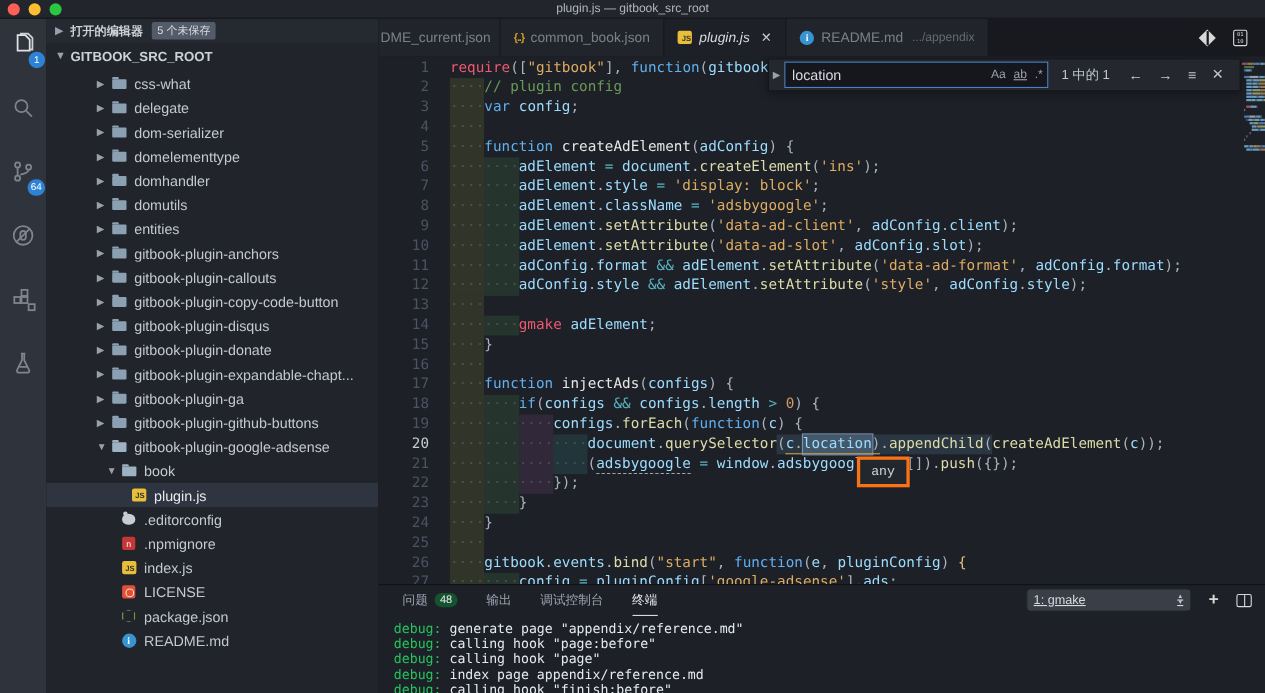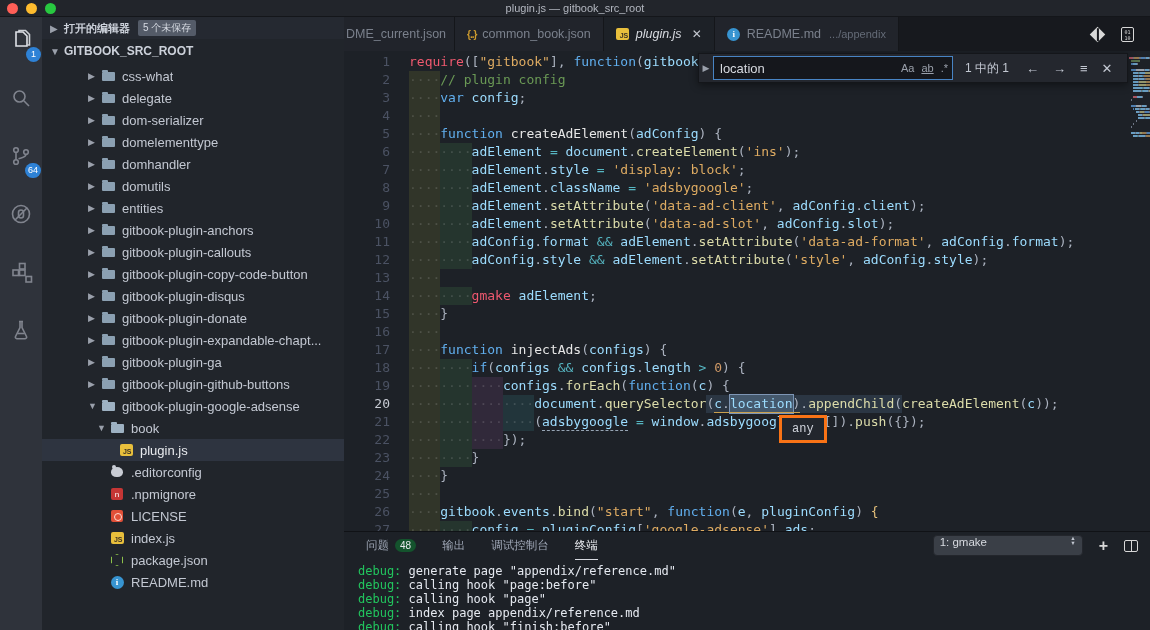--- a/index.html
+++ b/index.html
@@ -119,21 +119,21 @@
 
   
   .panel{height:99px;border-top:1px solid #101216;background:#1d2127;flex-shrink:0;display:flex;flex-direction:column;}
   .panel-head{height:28px;display:flex;align-items:center;padding-left:22px;gap:26px;position:relative;flex-shrink:0;}
   .ptab{font-size:11.5px;color:#9da5b4;cursor:pointer;display:flex;align-items:center;gap:6px;height:100%;
     border-bottom:1px solid transparent;}
   .ptab.active{color:#e8eaee;border-bottom:1px solid #d7dae0;}
   .pbadge{background:#14532d;color:#e8eaee;border-radius:8px;font-size:10px;padding:1px 5px;}
   .panel-right{position:absolute;right:12px;top:3px;display:flex;align-items:center;gap:16px;}
   .term-select{width:150px;height:21px;background:#3a3f47;border:1px solid #23262c;border-radius:4px;
-    color:#d7dae0;font-size:11.5px;display:flex;align-items:flex-start;padding:0 6px;justify-content:space-between;cursor:pointer;}
+    color:#d7dae0;font-size:11.5px;display:flex;align-items:center;padding:0 6px;justify-content:space-between;cursor:pointer;text-decoration:underline;}
   .spin{display:flex;flex-direction:column;font-size:5.5px;color:#c3c8d2;line-height:5px;}
   .plus{color:#d8d8d8;font-size:16px;font-weight:bold;cursor:pointer;}
   .ico-splitpanel{width:14px;height:12px;border:1.3px solid #d8d8d8;border-radius:2px;position:relative;cursor:pointer;}
   .ico-splitpanel:after{content:'';position:absolute;left:5.5px;top:0;bottom:0;width:1.3px;background:#d8d8d8;}
   .terminal{flex:1;overflow:hidden;padding:4px 0 0 14px;font-family:"DejaVu Sans Mono",monospace;font-size:12px;line-height:14px;}
   .tline{white-space:pre;color:#e5e9f0;}
   .tline .pre{color:#22c55e;}
 </style>
 </head>
 <body>
@@ -341,30 +341,30 @@
         <div class="trow" style="padding-left: 55px;">
           <span class="tw"></span>
           <span class="ticon">
             <span class="ico-npm">n</span>
           </span>
           <span class="lbl">.npmignore</span>
         </div>
         <div class="trow" style="padding-left: 55px;">
           <span class="tw"></span>
           <span class="ticon">
-            <span class="ico-license"></span>
-          </span>
-          <span class="lbl">LICENSE</span>
+            <span class="ico-js">JS</span>
+          </span>
+          <span class="lbl">index.js</span>
         </div>
         <div class="trow" style="padding-left: 55px;">
           <span class="tw"></span>
           <span class="ticon">
-            <span class="ico-js">JS</span>
-          </span>
-          <span class="lbl">index.js</span>
+            <span class="ico-license"></span>
+          </span>
+          <span class="lbl">LICENSE</span>
         </div>
         <div class="trow" style="padding-left: 55px;">
           <span class="tw"></span>
           <span class="ticon">
             <span class="ico-node"></span>
           </span>
           <span class="lbl">package.json</span>
         </div>
         <div class="trow" style="padding-left: 55px;">
           <span class="tw"></span>

